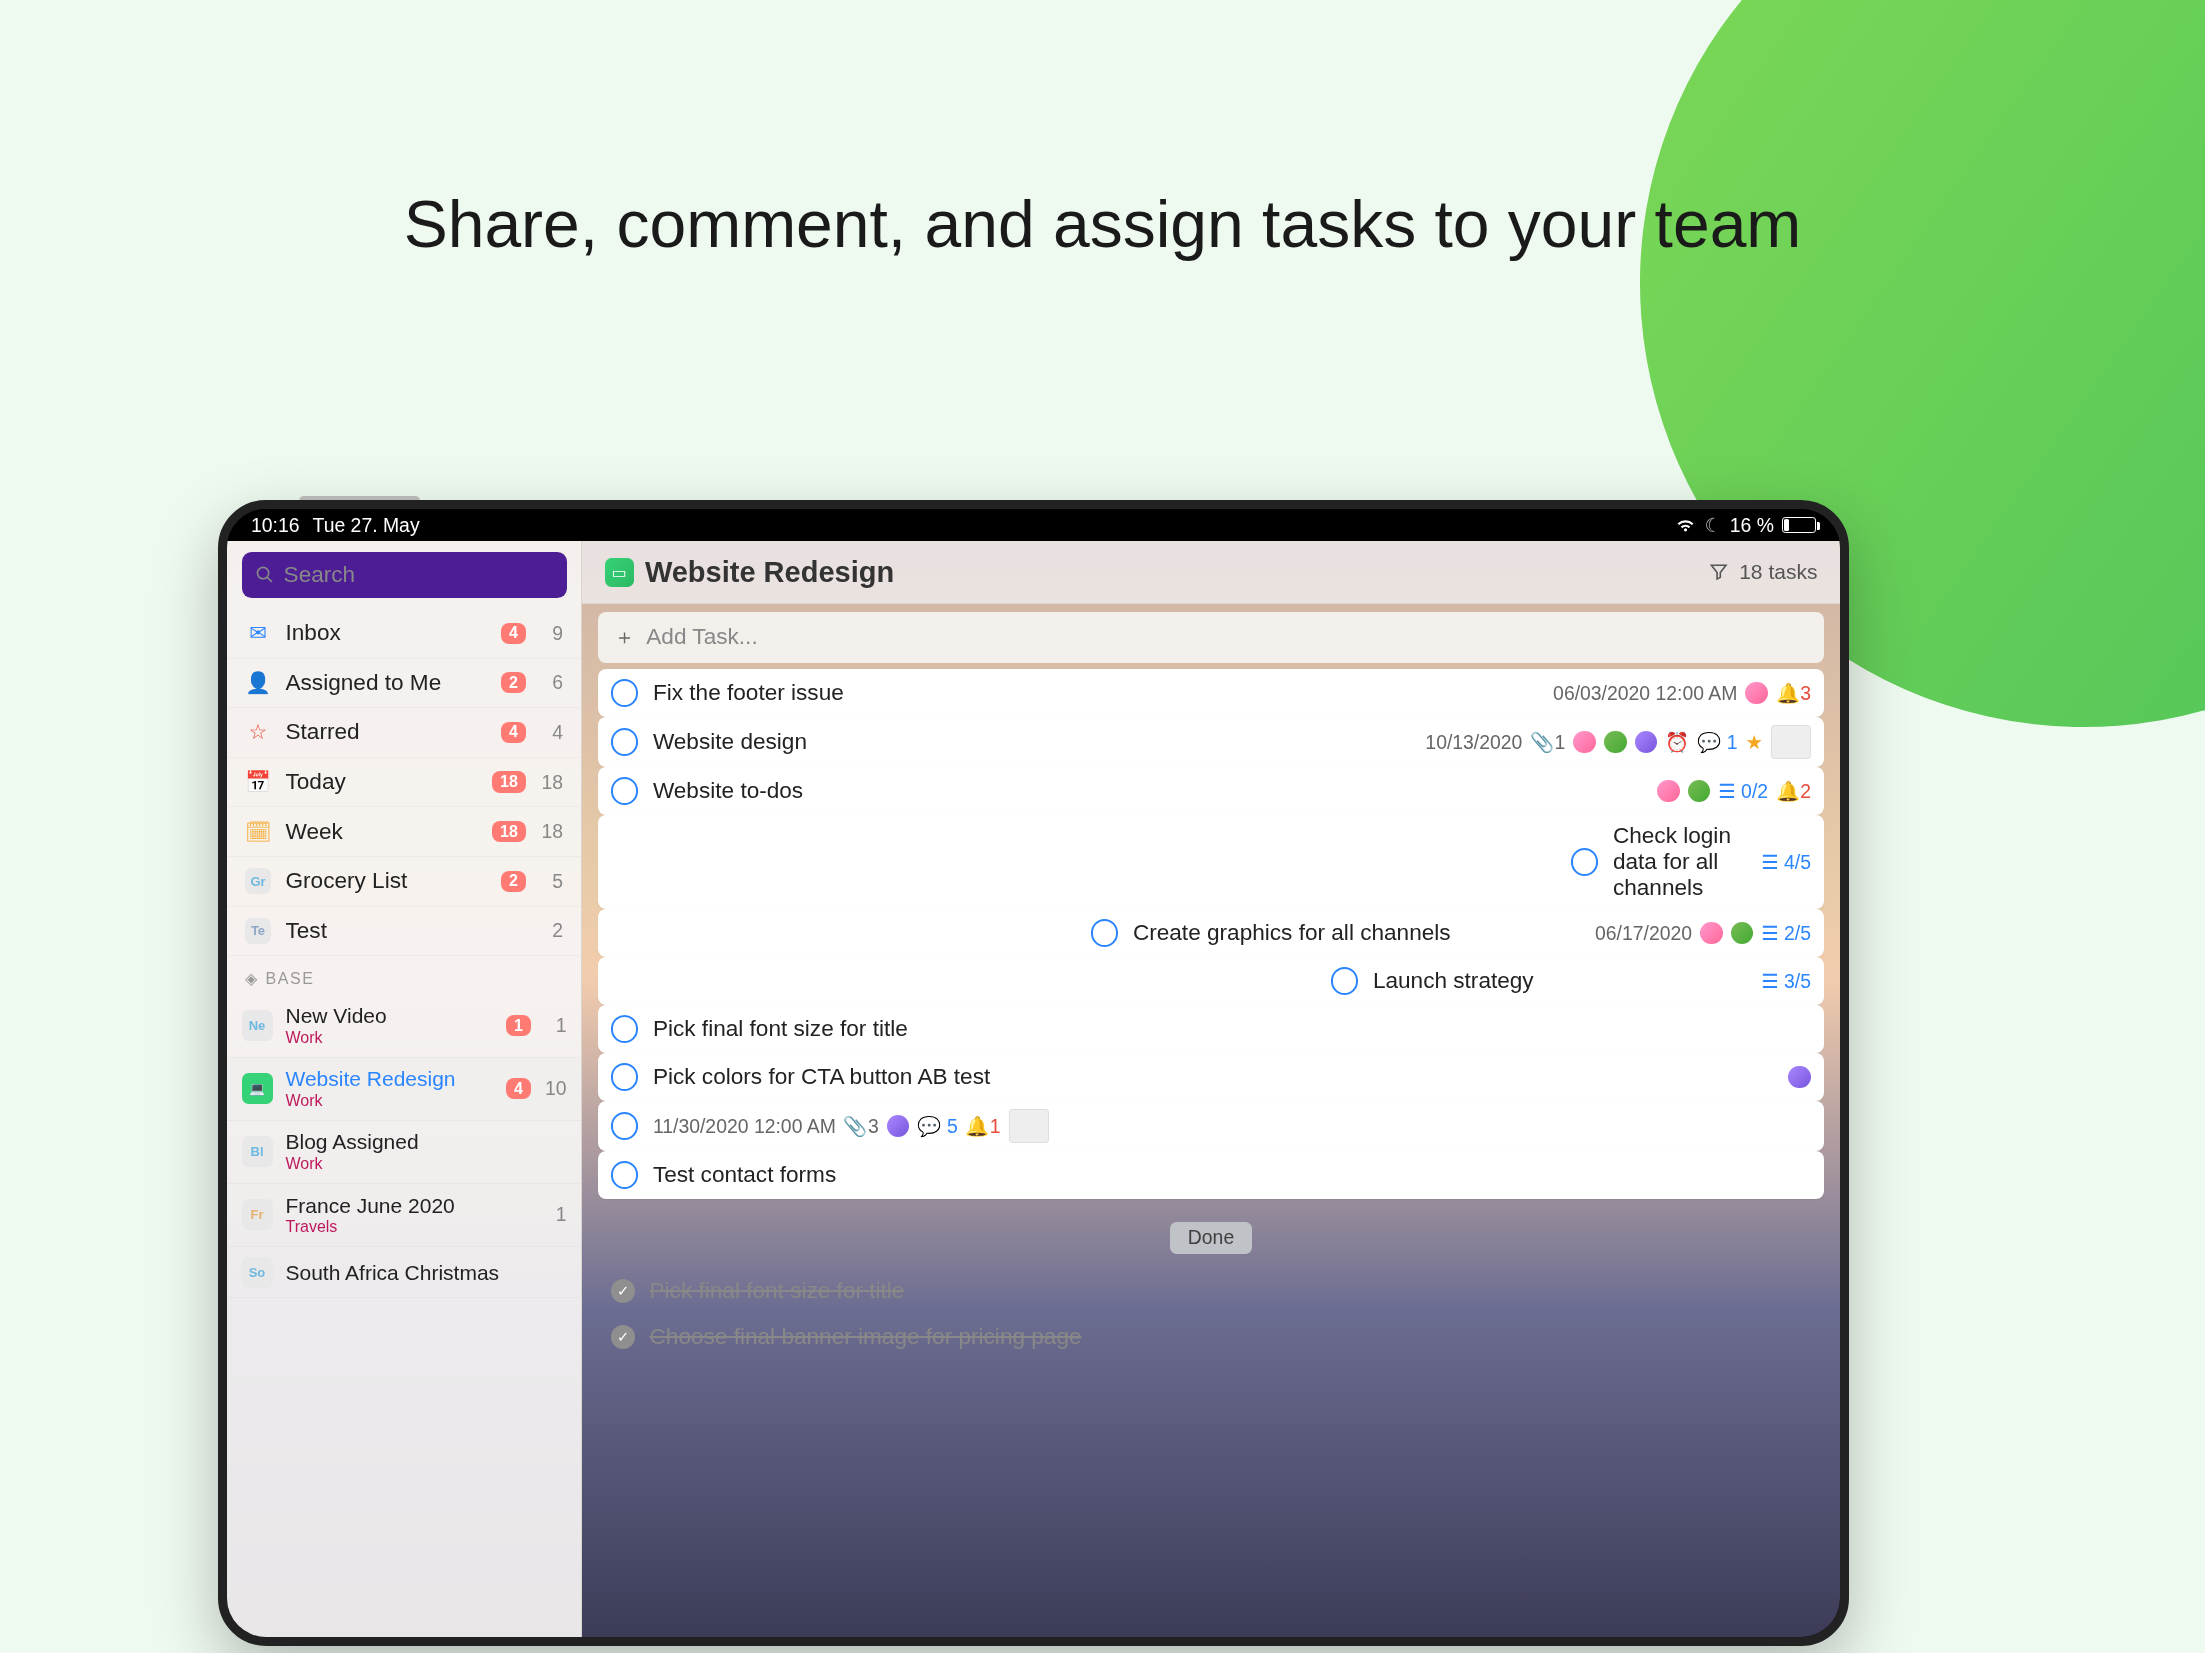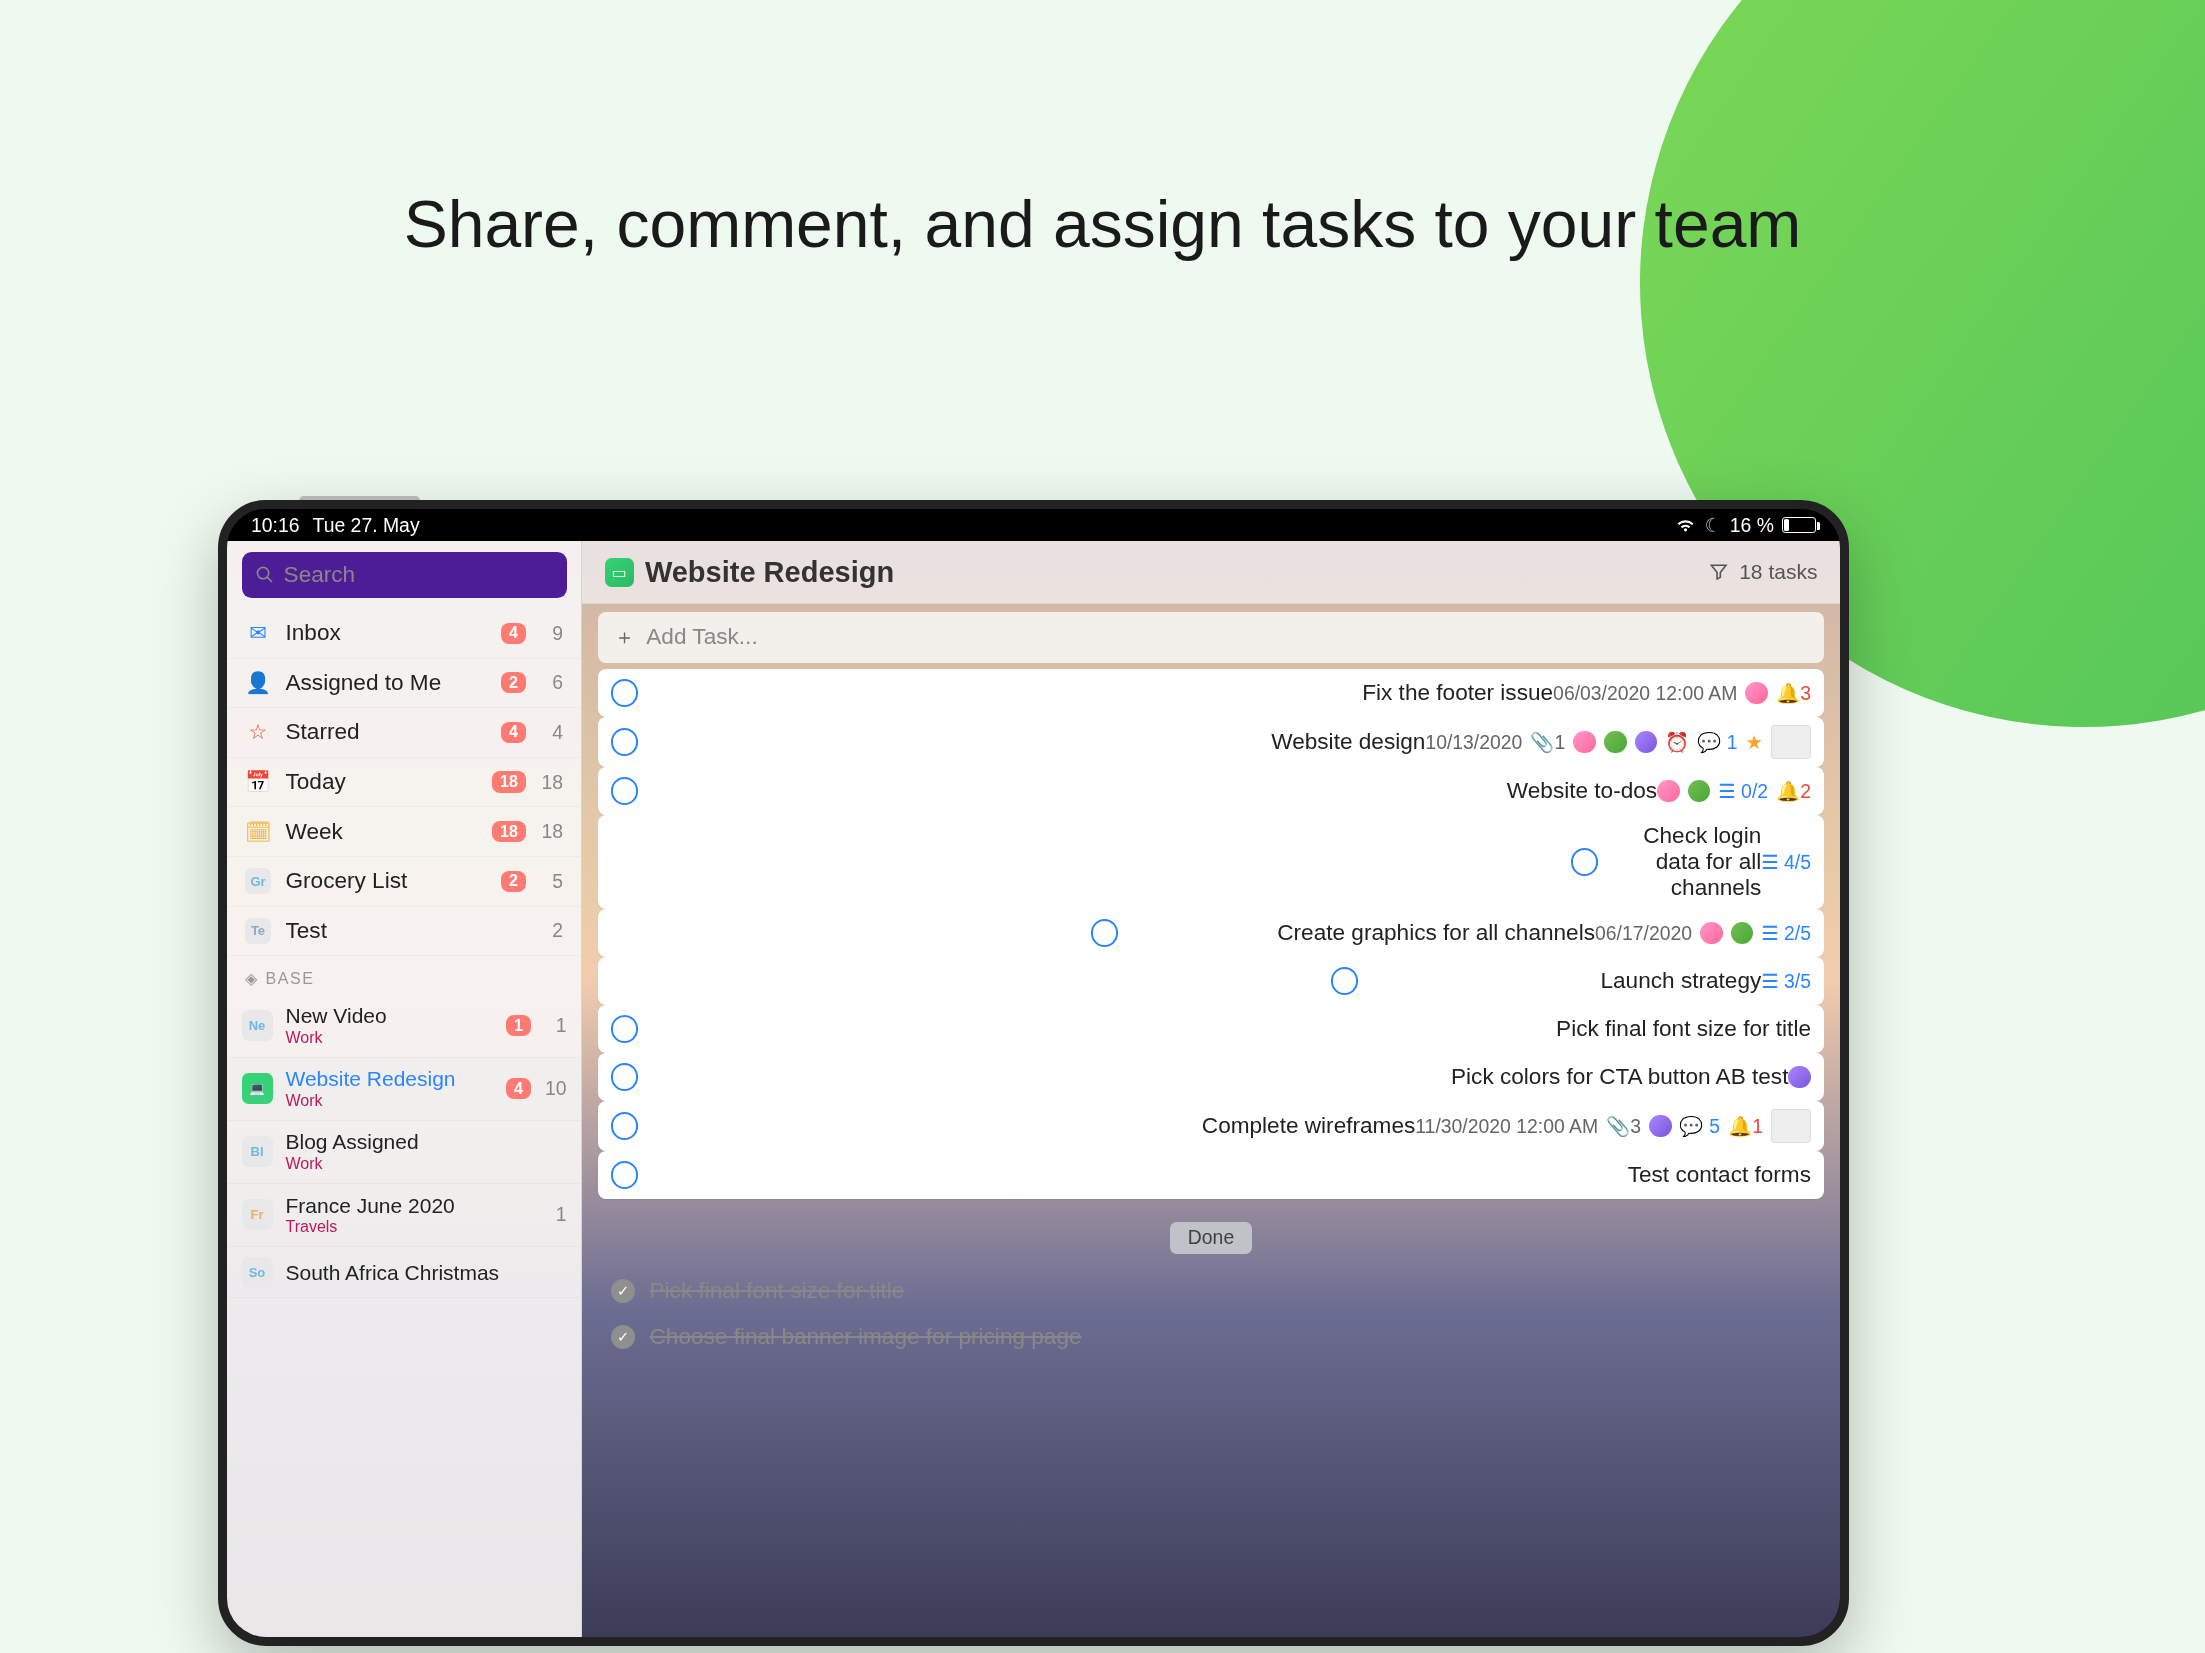--- a/index.html
+++ b/index.html
@@ -179,21 +179,21 @@
     position:absolute; left:0; top:0; bottom:0;
     background: #cfe7c0;
     border-radius: 8px 0 0 8px;
     z-index:0;
   }
   .task-row > * { position:relative; z-index:1; }
   .task-circle {
     width:27.4px; height:27.4px; border:2.4px solid #2a85ff; border-radius:50%;
     margin-right: 14.5px; flex-shrink:0;
   }
-  .task-title { flex:1;text-align:right; }
+  .task-title { flex:1; }
   .task-meta { display:flex; align-items:center; gap:8px; font-size:19.4px; color:#666; }
   .task-meta .red { color:#e74c3c; }
   .task-meta .blue { color:#2a85ff; }
   .task-meta .orange { color:#f5a623; }
   .avatar { width:22.6px; height:22.6px; border-radius:50%; display:inline-block; flex-shrink:0;}
   .av1{background:linear-gradient(135deg,#f9c,#f69);} .av2{background:linear-gradient(135deg,#7b5,#4a3);} .av3{background:linear-gradient(135deg,#a8f,#75d);}
   .thumb { width:40px; height:34px; background:#eee; border-radius:3.2px; border:0.8px solid #ddd; }
 
   .done-sep { display:flex; justify-content:center; margin: 16px 0 8px; }
   .done-pill { background:#bfc3c7; color:#404040; font-size:19.4px; border-radius:6.5px; padding: 4.8px 18px; font-weight:500; }
@@ -430,21 +430,20 @@
             </div>
             <div class="task-row">
               <span class="task-circle"></span>
               <span class="task-title">Pick colors for CTA button AB test</span>
               <span class="task-meta">
                 <span class="avatar av3"></span>
               </span>
             </div>
             <div class="task-row">
               <span class="task-circle"></span>
-              <span class="task-title">Complete wireframes</span>
               <span class="task-meta">
                 <span>11/30/2020 12:00 AM</span>
                 <span>📎3</span>
                 <span class="avatar av3"></span>
                 <span class="blue">💬 5</span>
                 <span class="red">🔔1</span>
                 <span class="thumb"></span>
               </span>
             </div>
             <div class="task-row">

